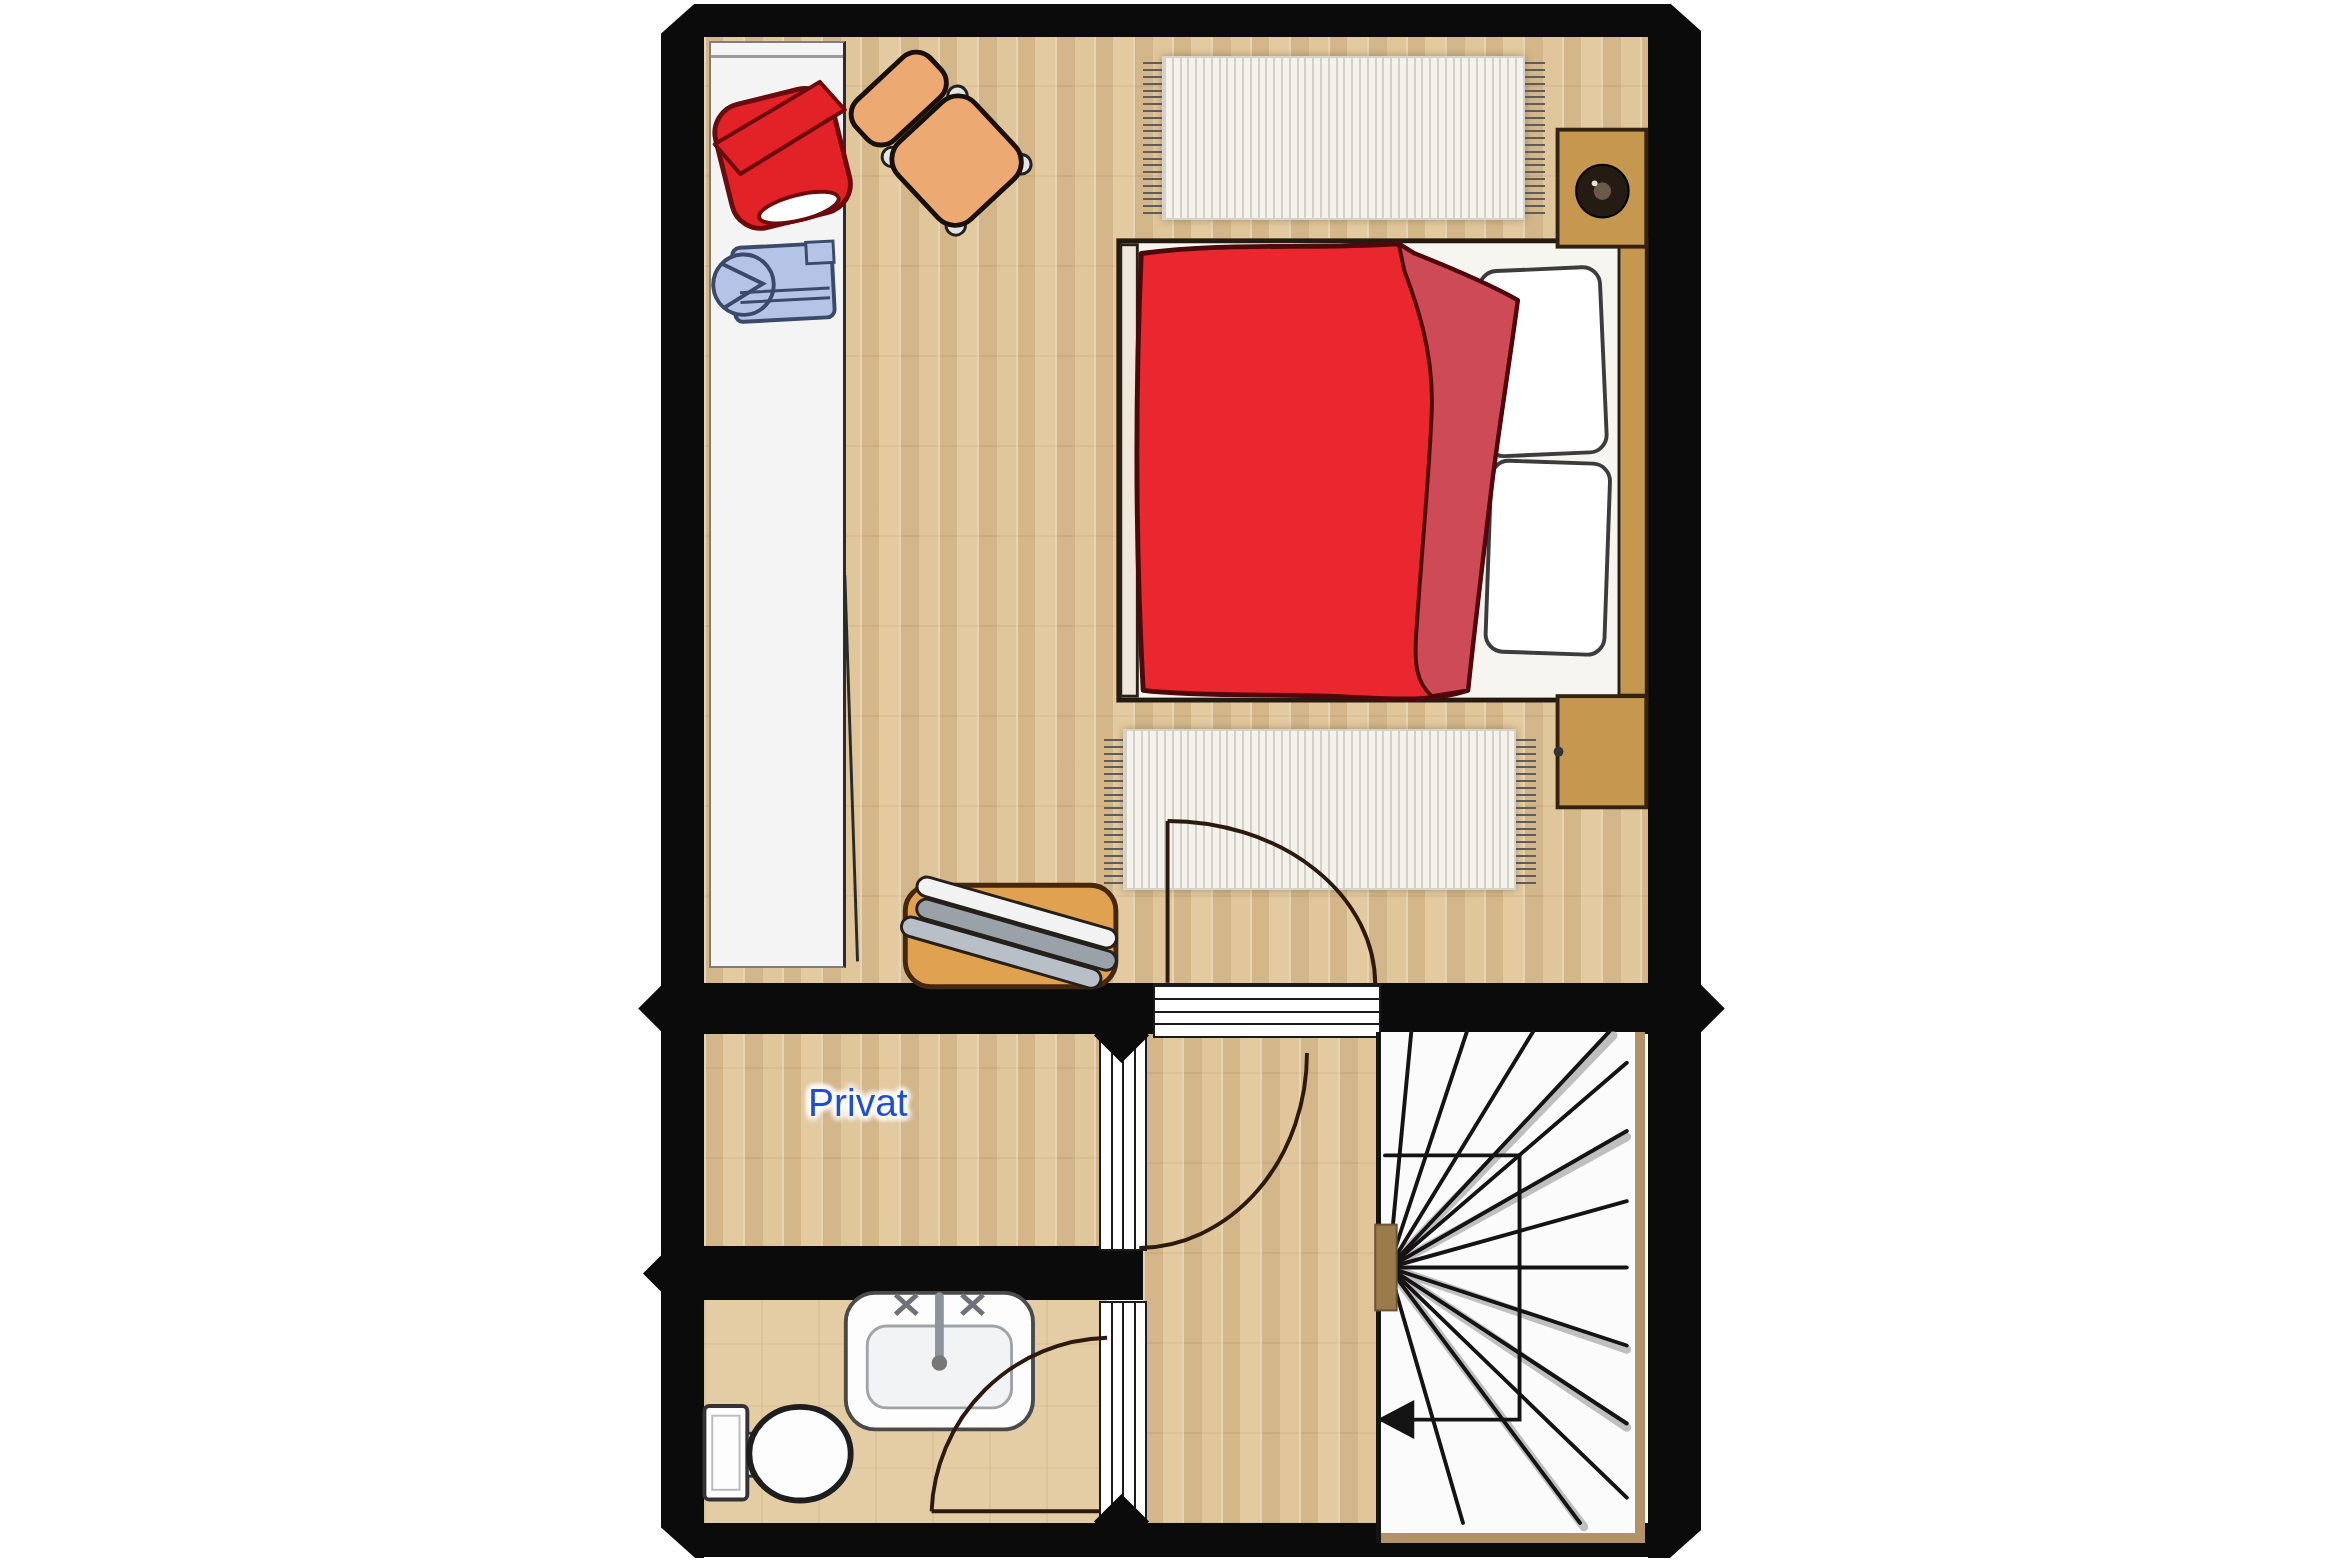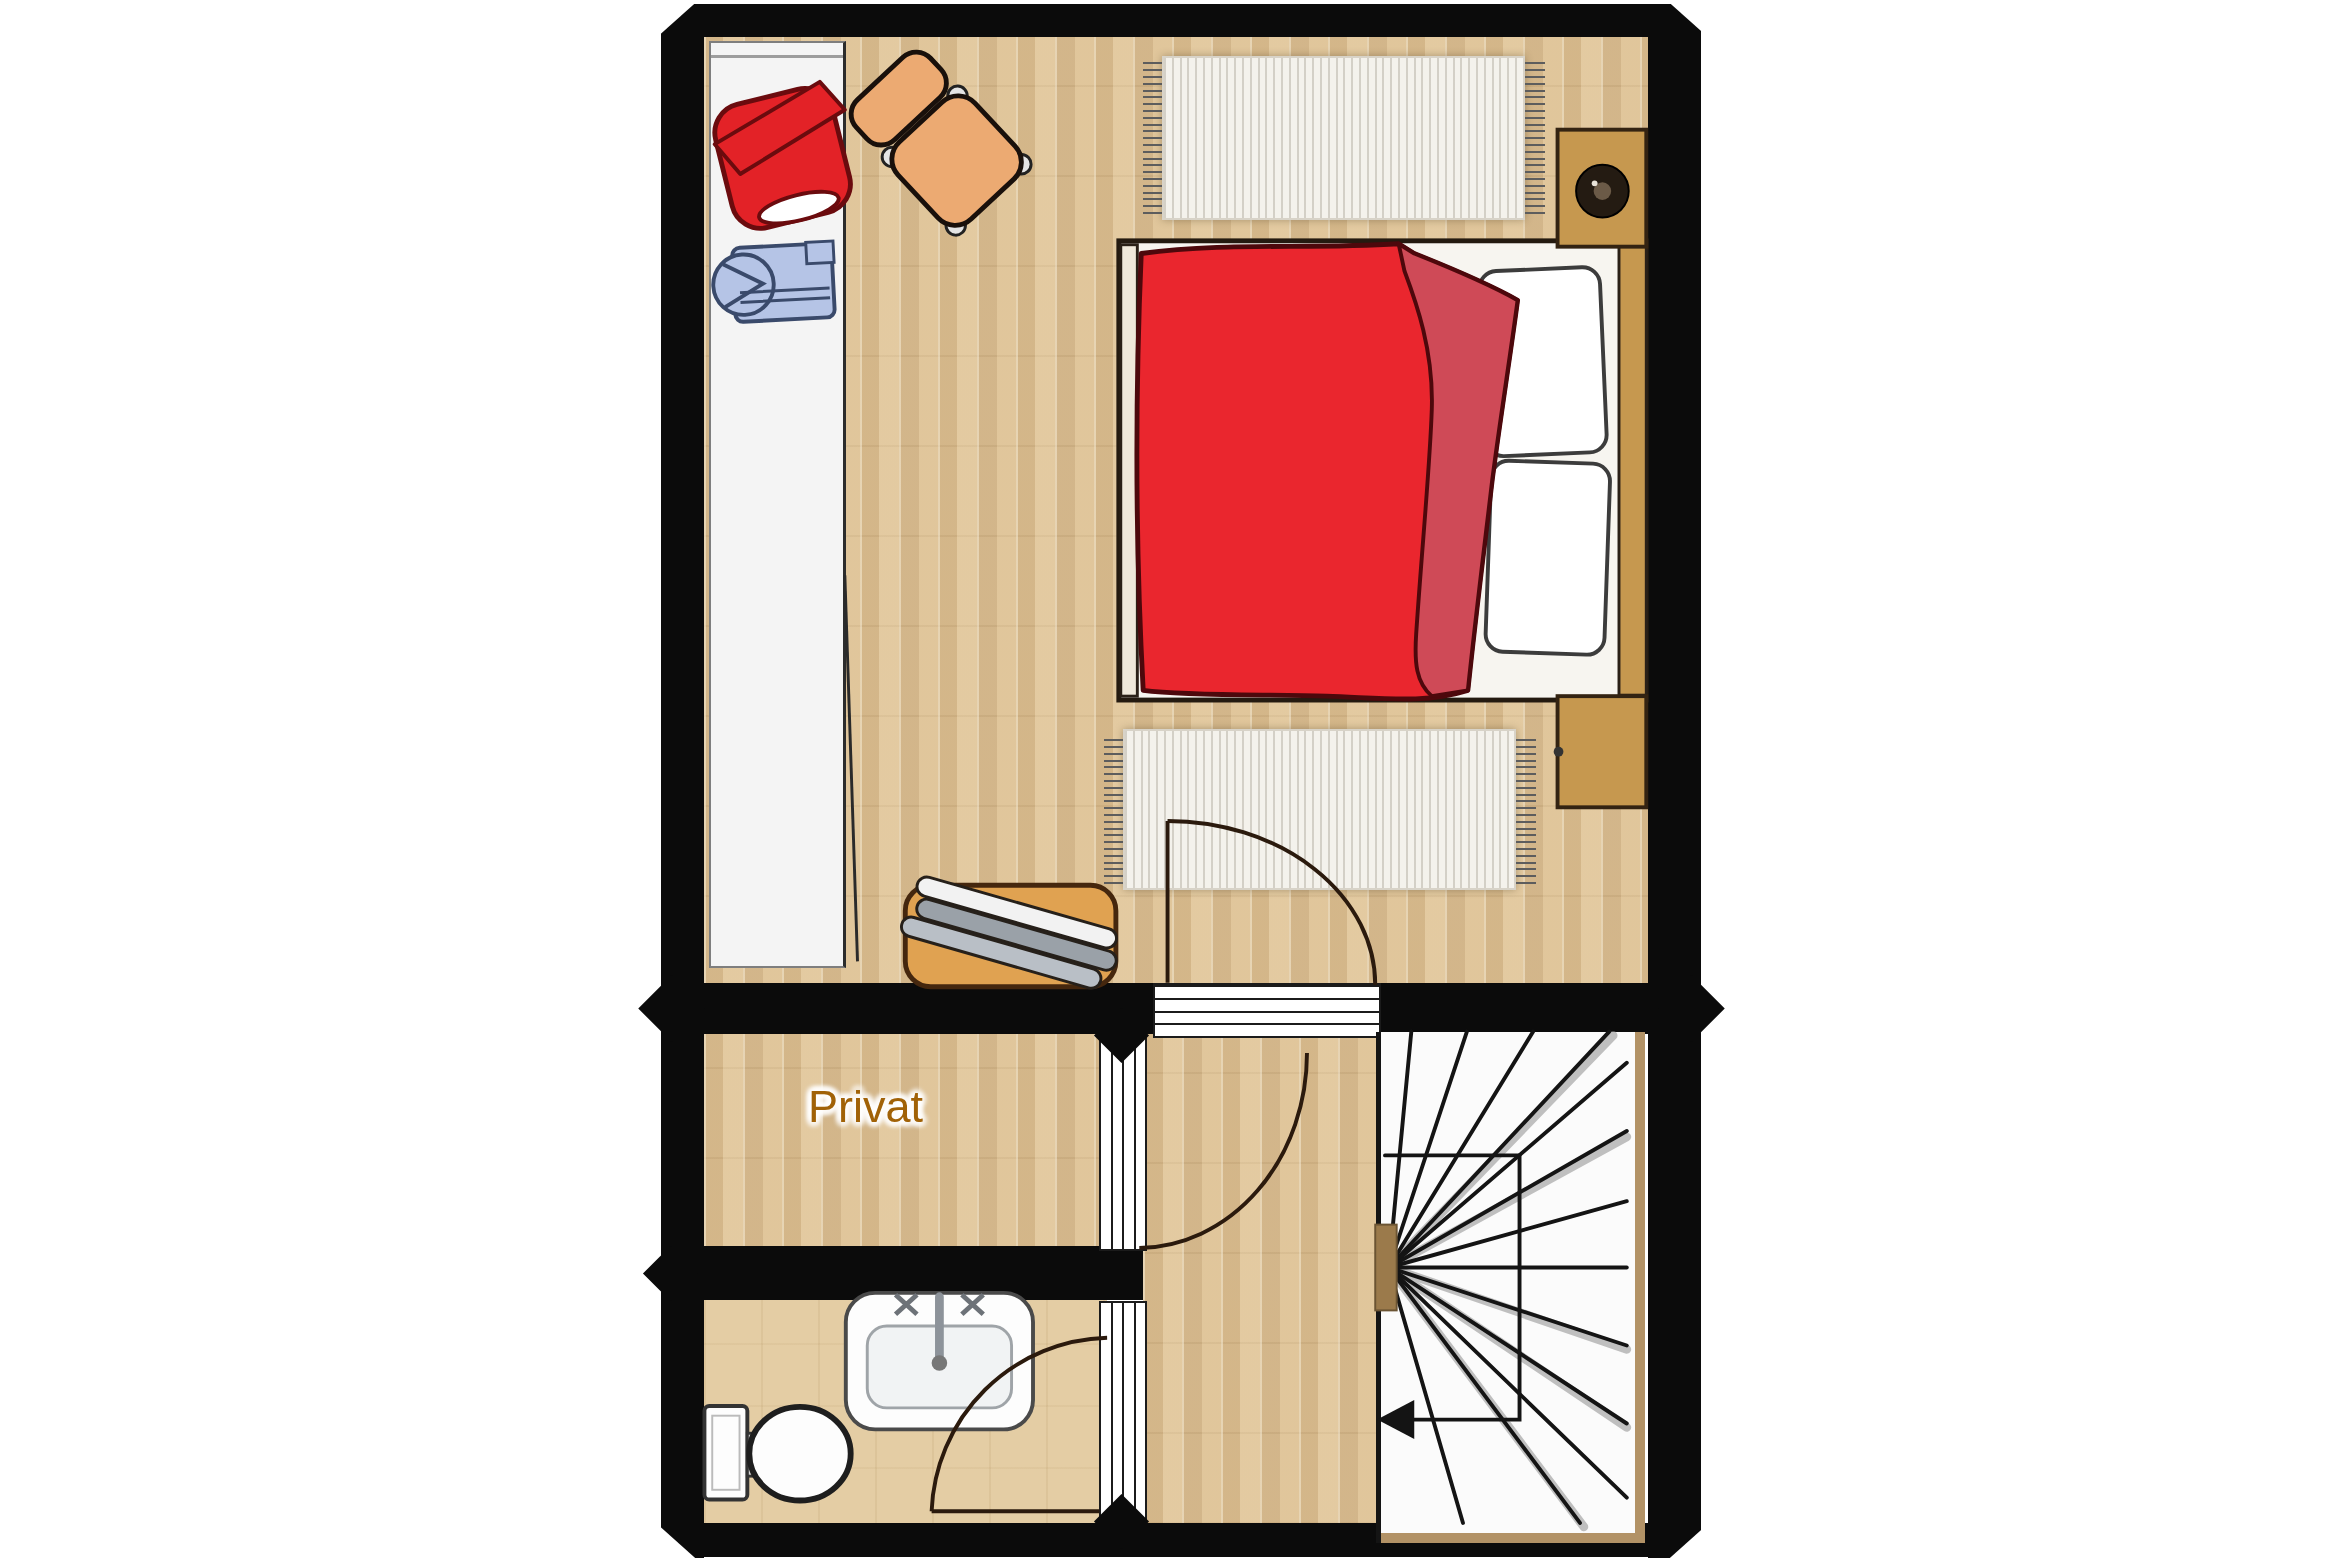--- a/index.html
+++ b/index.html
@@ -23,21 +23,21 @@
   .wardrobe-shelf{position:absolute;left:0;right:0;top:11.7px;height:2.9px;background:#9d9d9d;}
   .doorpanel-v{position:absolute;z-index:4;background-color:#ffffff;border:2px solid #1b1b1b;
        background-image:repeating-linear-gradient(90deg,#ffffff 0 9.8px,#1b1b1b 9.8px 11.7px);}
   .doorpanel-h{position:absolute;z-index:4;background-color:#ffffff;border:2px solid #1b1b1b;
        background-image:repeating-linear-gradient(0deg,#ffffff 0 10.7px,#1b1b1b 10.7px 12.7px);}
   .stairs{position:absolute;z-index:4;background:#fbfbfb;border-right:10.7px solid #b29266;border-bottom:10.7px solid #b29266;}
   .stairline{position:absolute;z-index:4;background:#141414;}
   .diamond{position:absolute;background:#0b0b0b;z-index:5;transform:rotate(45deg);}
   .cornercut{position:absolute;background:#ffffff;z-index:8;}
   #svg-overlay{position:absolute;left:0;top:0;z-index:6;}
-  .room-label{position:absolute;z-index:7;font-size:45px;font-weight:400;color:#a16207;
+  .room-label{position:absolute;z-index:7;font-size:39px;font-weight:400;color:#1d4ed8;
       text-shadow:-2.9px -2.9px 4.9px #fff, 2.9px -2.9px 4.9px #fff, -2.9px 2.9px 4.9px #fff, 2.9px 2.9px 4.9px #fff,
                   0 -3.9px 4.9px #fff, 0 3.9px 4.9px #fff, -3.9px 0 4.9px #fff, 3.9px 0 4.9px #fff;}
 </style>
 </head>
 <body>
 
 <div class="floor-wood" style="left:704px;top:35px;width:944px;height:952px;"></div>
 <div class="floor-wood" style="left:704px;top:1034px;width:403px;height:215px;"></div>
 <div class="floor-wood" style="left:1143px;top:1034px;width:237px;height:490px;"></div>
 <div class="floor-bath" style="left:704px;top:1300px;width:403px;height:231px;"></div>

